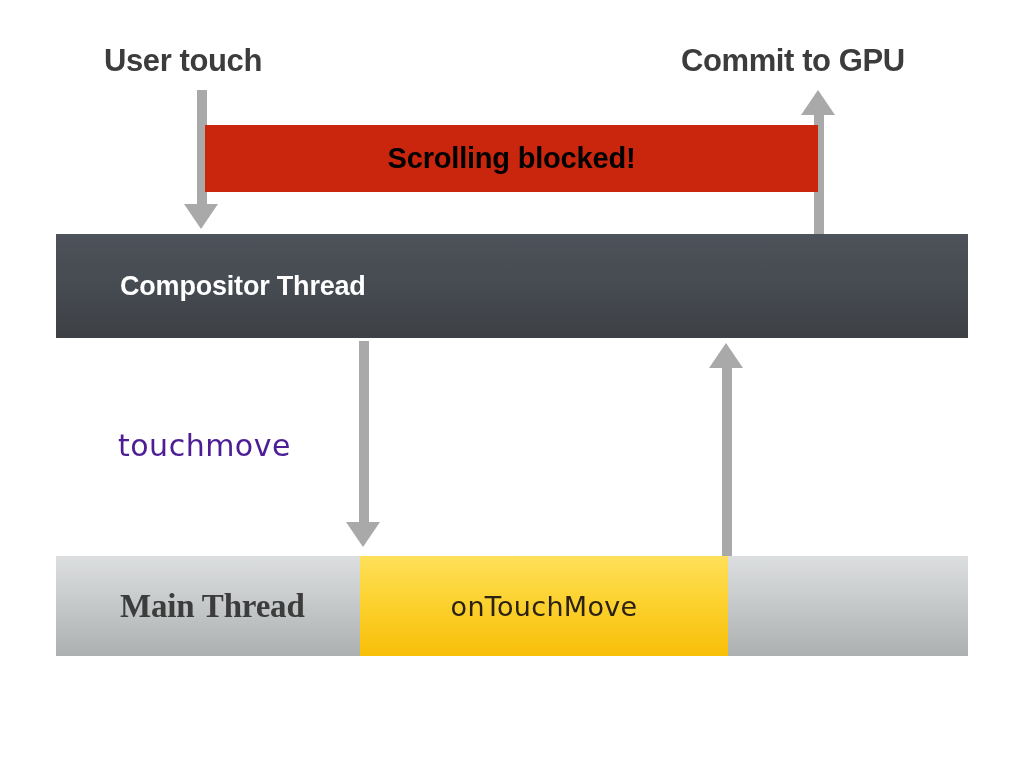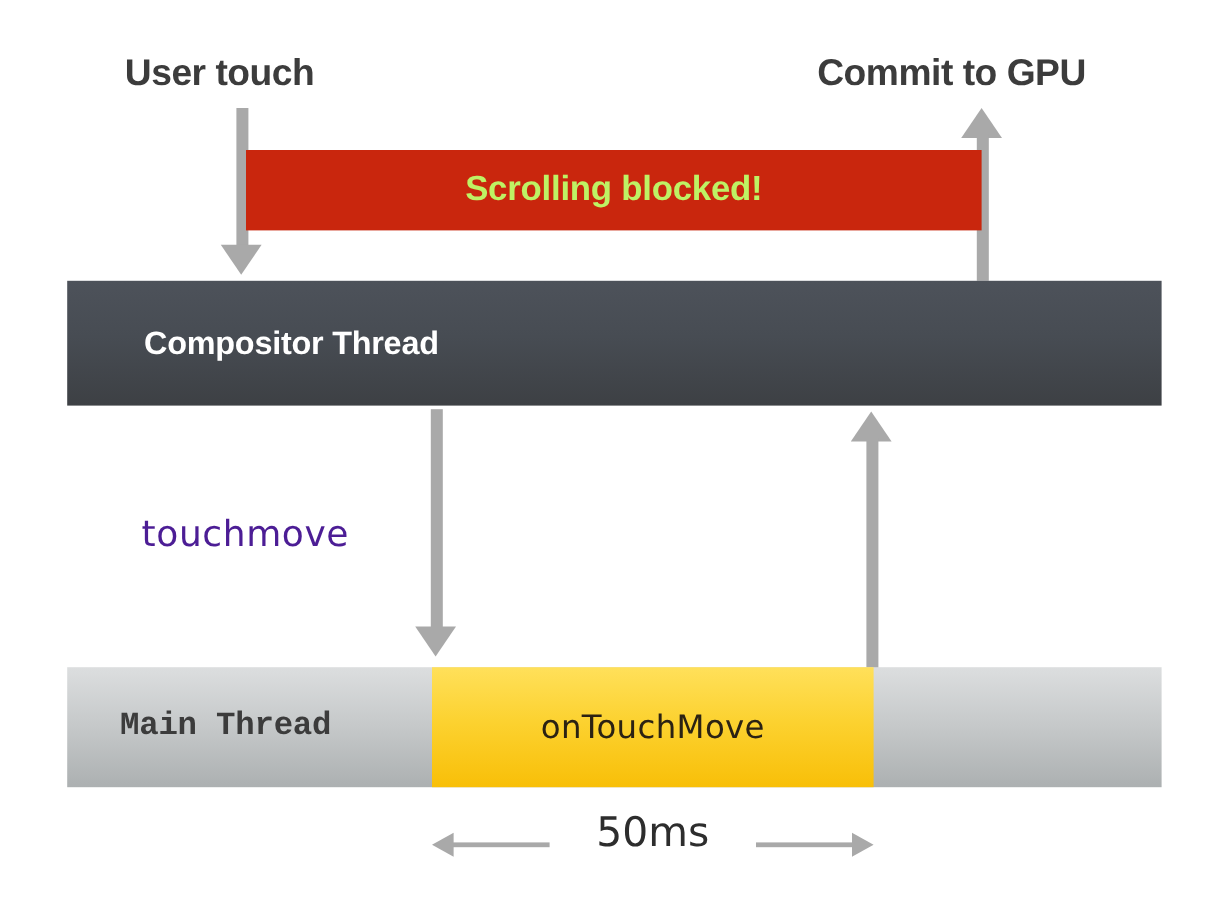--- a/index.html
+++ b/index.html
@@ -89,21 +89,21 @@
     height: 67px;
     background: #c9260d;
     display: flex;
     align-items: center;
     justify-content: center;
   }
   #scroll-blocked-banner .banner-text {
     font-family: "Liberation Sans", sans-serif;
     font-weight: bold;
     font-size: 29px;
-    color: #bef264;
+    color: #000000;
     letter-spacing: -0.2px;
   }
 
   #compositor-thread-bar {
     position: absolute;
     left: 56px;
     top: 234px;
     width: 912px;
     height: 104px;
     background: linear-gradient(to bottom, #4d525a 0%, #474c53 45%, #3d4044 100%);
@@ -123,24 +123,24 @@
     position: absolute;
     left: 56px;
     top: 556px;
     width: 912px;
     height: 100px;
     background: linear-gradient(to bottom, #dcdedf 0%, #c5c8c9 50%, #acb0b1 100%);
     display: flex;
     align-items: center;
   }
   #main-thread-bar .bar-label {
-    margin-left: 44px;
-    font-family: Liberation Mono, monospace;
-    font-weight: bold;
-    font-size: 27px;
+    margin-left: 64px;
+    font-family: Liberation Serif, serif;
+    font-weight: bold;
+    font-size: 33px;
     color: #3c3c3c;
     letter-spacing: -0.2px;
     position: relative;
     z-index: 2;
   }
 
   #on-touch-move-block {
     position: absolute;
     left: 360px;
     top: 556px;
@@ -255,21 +255,14 @@
   </div>
 
   <div id="main-thread-bar">
     <span class="bar-label">Main Thread</span>
   </div>
 
   <div id="on-touch-move-block">
     <span class="block-text">onTouchMove</span>
   </div>
 
-  <div id="duration-measure">
-    <div class="dim-head-left"></div>
-    <div class="dim-line left"></div>
-    <div class="dim-line right"></div>
-    <div class="dim-head-right"></div>
-    <div class="dim-text">50ms</div>
-  </div>
 
 </div>
 
 </body></html>

